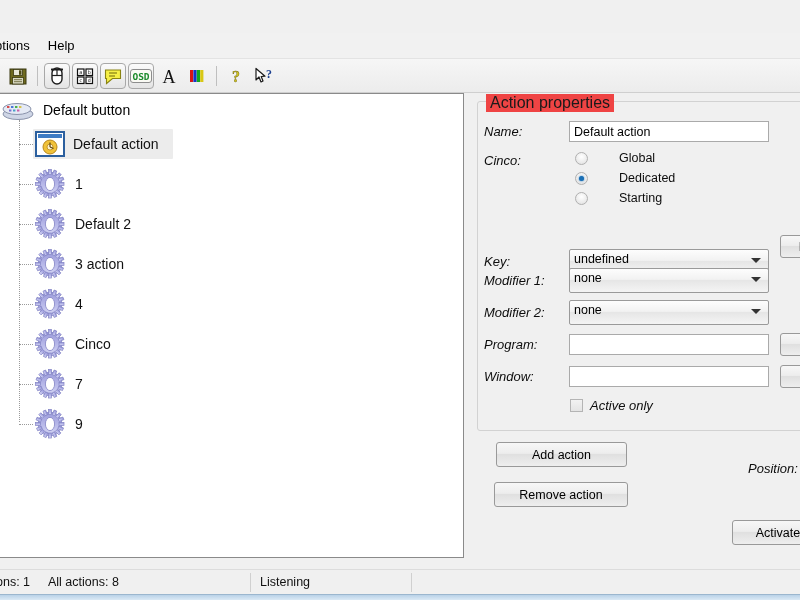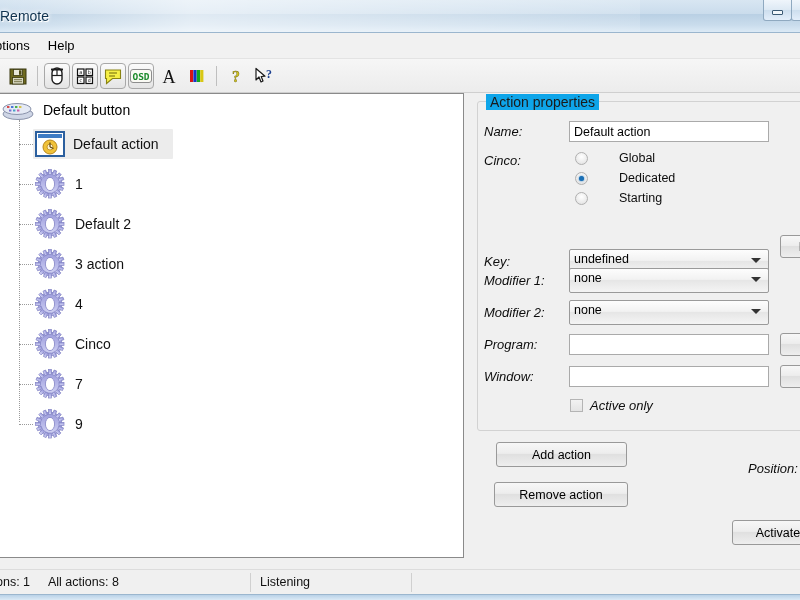--- a/index.html
+++ b/index.html
@@ -124,22 +124,22 @@
 
   
   #right-pane {
     position: absolute; left: 470px; top: 93px; width: 340px; height: 465px;
   }
   .groupbox {
     position: absolute; left: 7px; top: 8px; width: 400px; height: 330px;
     border: 1px solid #d2d2d2; border-radius: 3px;
   }
   .groupbox > .gb-title {
-    position: absolute; left: 8px; top: -8px; background: #0ea5e9;
-    padding: 0 4px; font-size: 14px; color: #1a1a1a;
+    position: absolute; left: 8px; top: -8px; background: #ef4444;
+    padding: 0 4px; font-size: 16px; color: #1a1a1a;
   }
   .field-row {
     position: absolute; display: flex; align-items: center;
   }
   .fld-label { font-size: 13px; color: #0d0d0d; white-space: nowrap; font-style: italic; }
   .textbox {
     height: 21px; border: 1px solid #aaaaaa; background: #ffffff;
     font-size: 12.5px; color: #000; padding: 2px 4px; line-height: 17px;
     white-space: nowrap; overflow: hidden;
   }
@@ -190,32 +190,20 @@
     position: absolute; left: 0; bottom: 0; width: 800px; height: 6px;
     background: linear-gradient(to bottom, #b9d2e8, #dbe9f5);
     border-top: 1px solid #9bb6ce;
   }
 </style>
 </head>
 <body>
 
 <div id="app">
 
-  <div id="titlebar">
-    <div class="glow"></div>
-    <div id="title-text">Remote</div>
-    <div class="winbtns">
-      <div class="winbtn">
-        <div class="g-min"></div>
-      </div>
-      <div class="winbtn">
-        
-      </div>
-    </div>
-  </div>
 
   <div id="menubar">
     <div class="menu-item" id="menu-options">Options</div>
     <div class="menu-item">Help</div>
   </div>
 
   <div id="toolbar">
 
     <div class="tb-btn">
       <svg width="20" height="20" viewBox="0 0 20 20">

